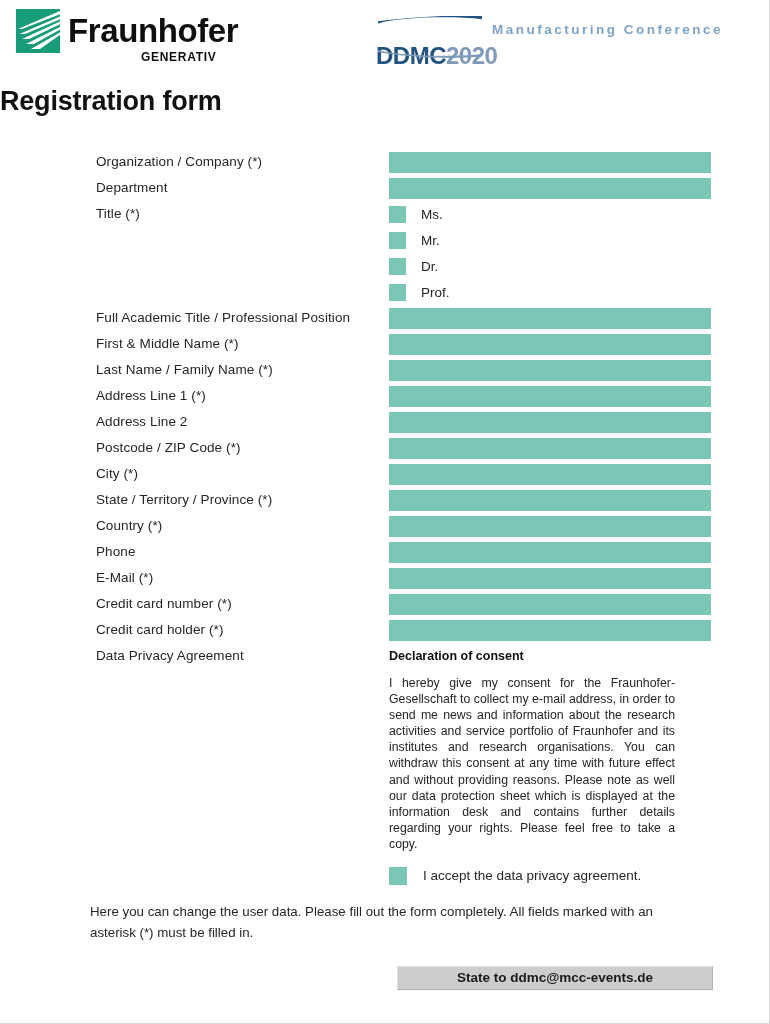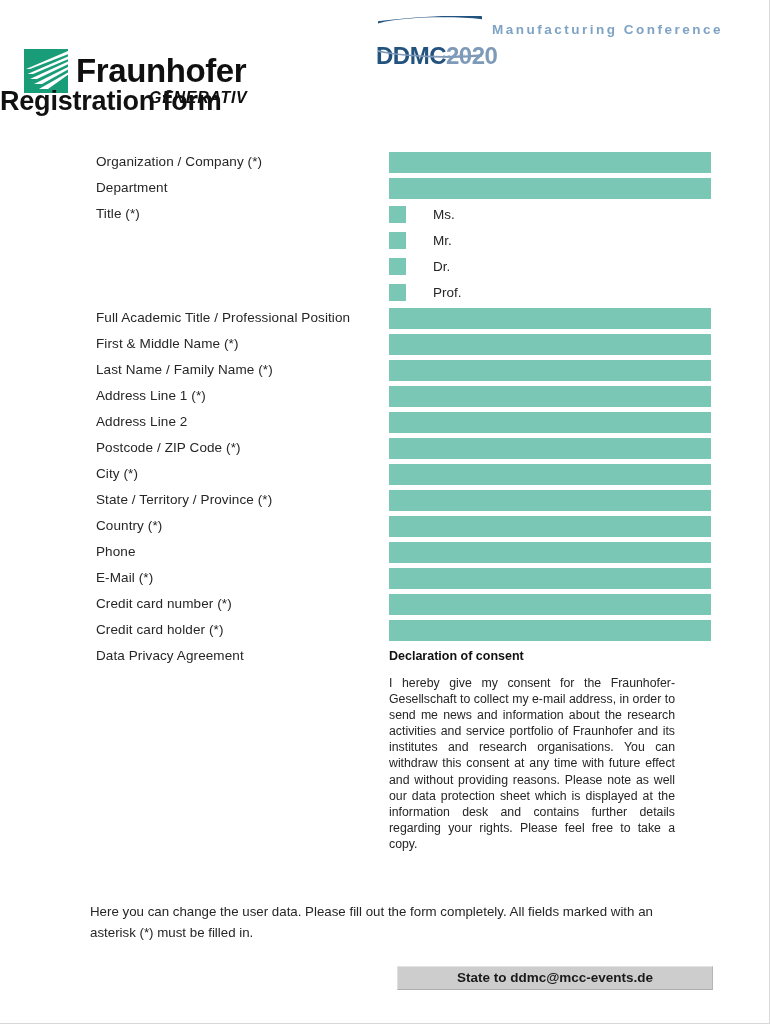--- a/index.html
+++ b/index.html
@@ -32,25 +32,24 @@
   #header {
     position: absolute;
     left: 0; top: 0;
     width: 770px;
     height: 72px;
   }
 
   
   #fh-logo {
     position: absolute;
-    left: 24px;
+    left: 16px;
     top: 9px;
     width: 350px;
     height: 58px;
-    margin-top: 40px;
   }
   #fh-mark {
     position: absolute;
     left: 0; top: 0;
     width: 44px;
     height: 44px;
     background: #199d78;
     overflow: hidden;
   }
   #fh-mark svg { display: block; }
@@ -62,27 +61,26 @@
     font-weight: bold;
     letter-spacing: -0.4px;
     color: #0f0f0f;
     line-height: 40px;
     white-space: nowrap;
   }
   #fh-sub {
     position: absolute;
     left: 125px;
     top: 40px;
-    font-size: 16px;
+    font-size: 12px;
     font-weight: bold;
     letter-spacing: 0.7px;
     color: #0f0f0f;
     line-height: 17px;
     white-space: nowrap;
-    font-style: italic;
   }
 
   
   #ddmc-logo {
     position: absolute;
     left: 376px;
     top: 16px;
     width: 108px;
     height: 42px;
   }
@@ -172,21 +170,21 @@
   }
   .checkbox {
     display: inline-block;
     width: 17px;
     height: 17px;
     background: #7ac7b6;
     vertical-align: middle;
   }
   .checkopt .optlabel {
     display: inline-block;
-    margin-left: 27px;
+    margin-left: 15px;
     font-size: 13.5px;
     color: #262626;
     vertical-align: middle;
     line-height: 17px;
   }
 
   
   #consent-block {
     position: absolute;
     left: 389px;
@@ -412,18 +410,21 @@
     <div class="row">
       <div class="label">Data Privacy Agreement</div>
     </div>
   </div>
 
   <div id="consent-block">
     <div id="consent-heading">Declaration of consent</div>
     <div id="consent-text">I hereby give my consent for the Fraunhofer-Gesellschaft to collect my e-mail address, in order to send me news and information about the research activities and service portfolio of Fraunhofer and its institutes and research organisations. You can withdraw this consent at any time with future effect and without providing reasons. Please note as well our data protection sheet which is displayed at the information desk and contains further details regarding your rights. Please feel free to take a copy.</div>
   </div>
 
+  <div id="accept-row">
+    <span class="checkbox"></span><span class="optlabel">I accept the data privacy agreement.</span>
+  </div>
 
   <div id="footer-note">Here you can change the user data. Please fill out the form completely. All fields marked with an asterisk (*) must be filled in.</div>
 
   <div id="send-button">State to ddmc@mcc-events.de</div>
 
 </div>
 
 </body></html>

